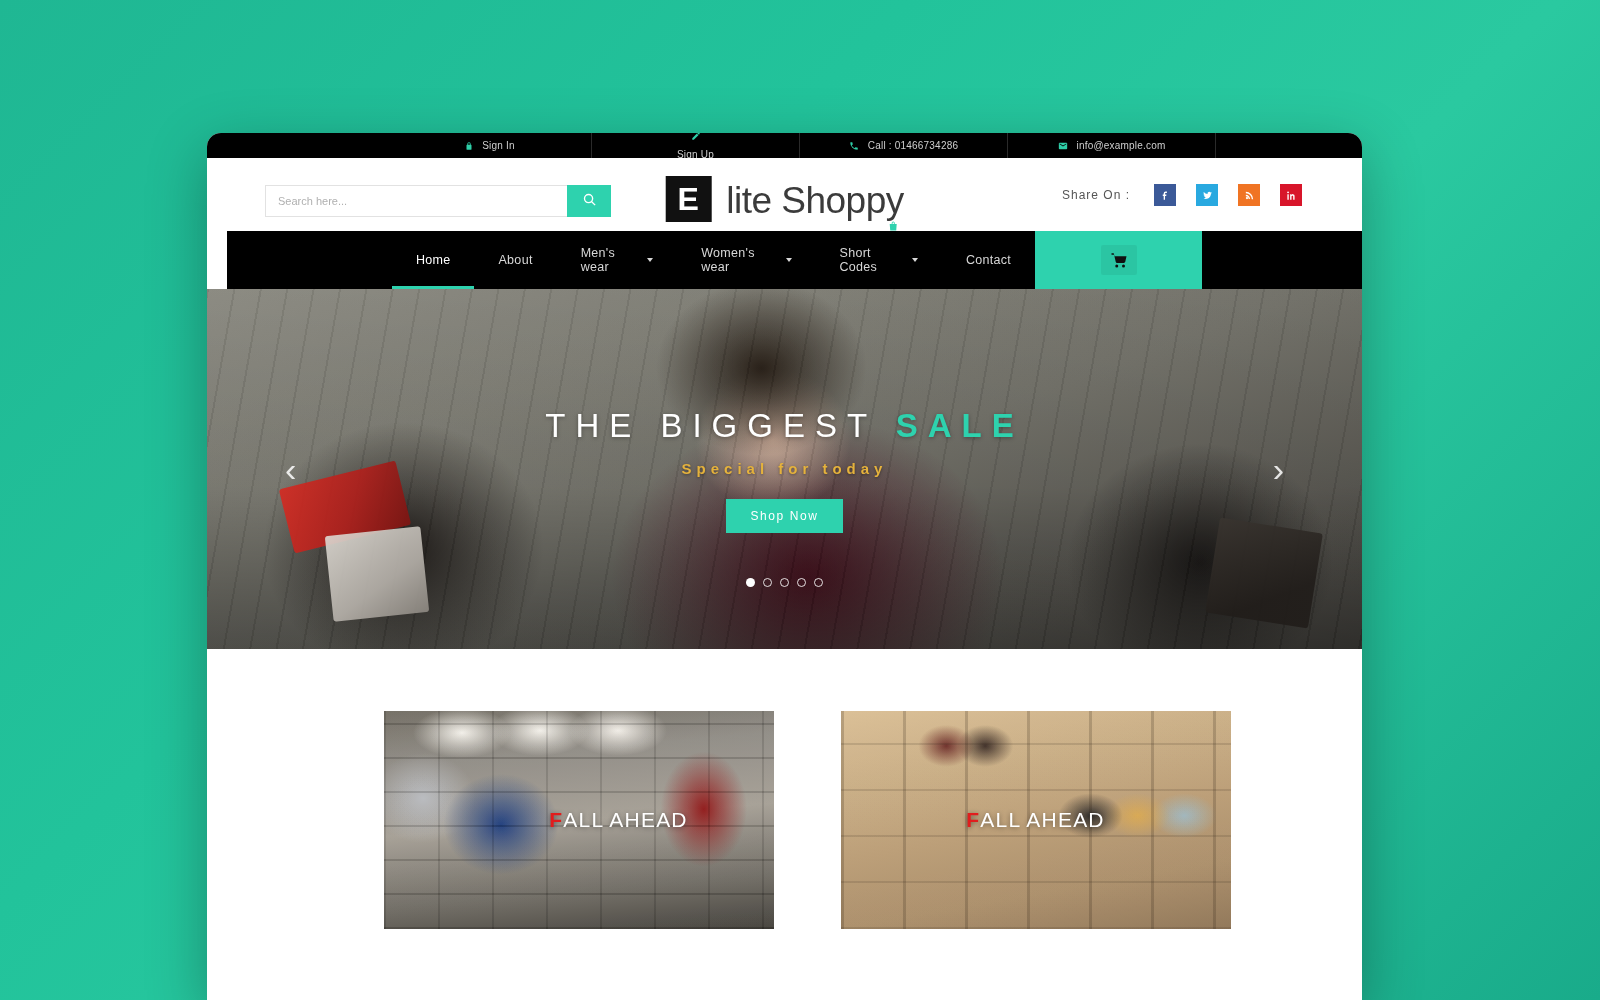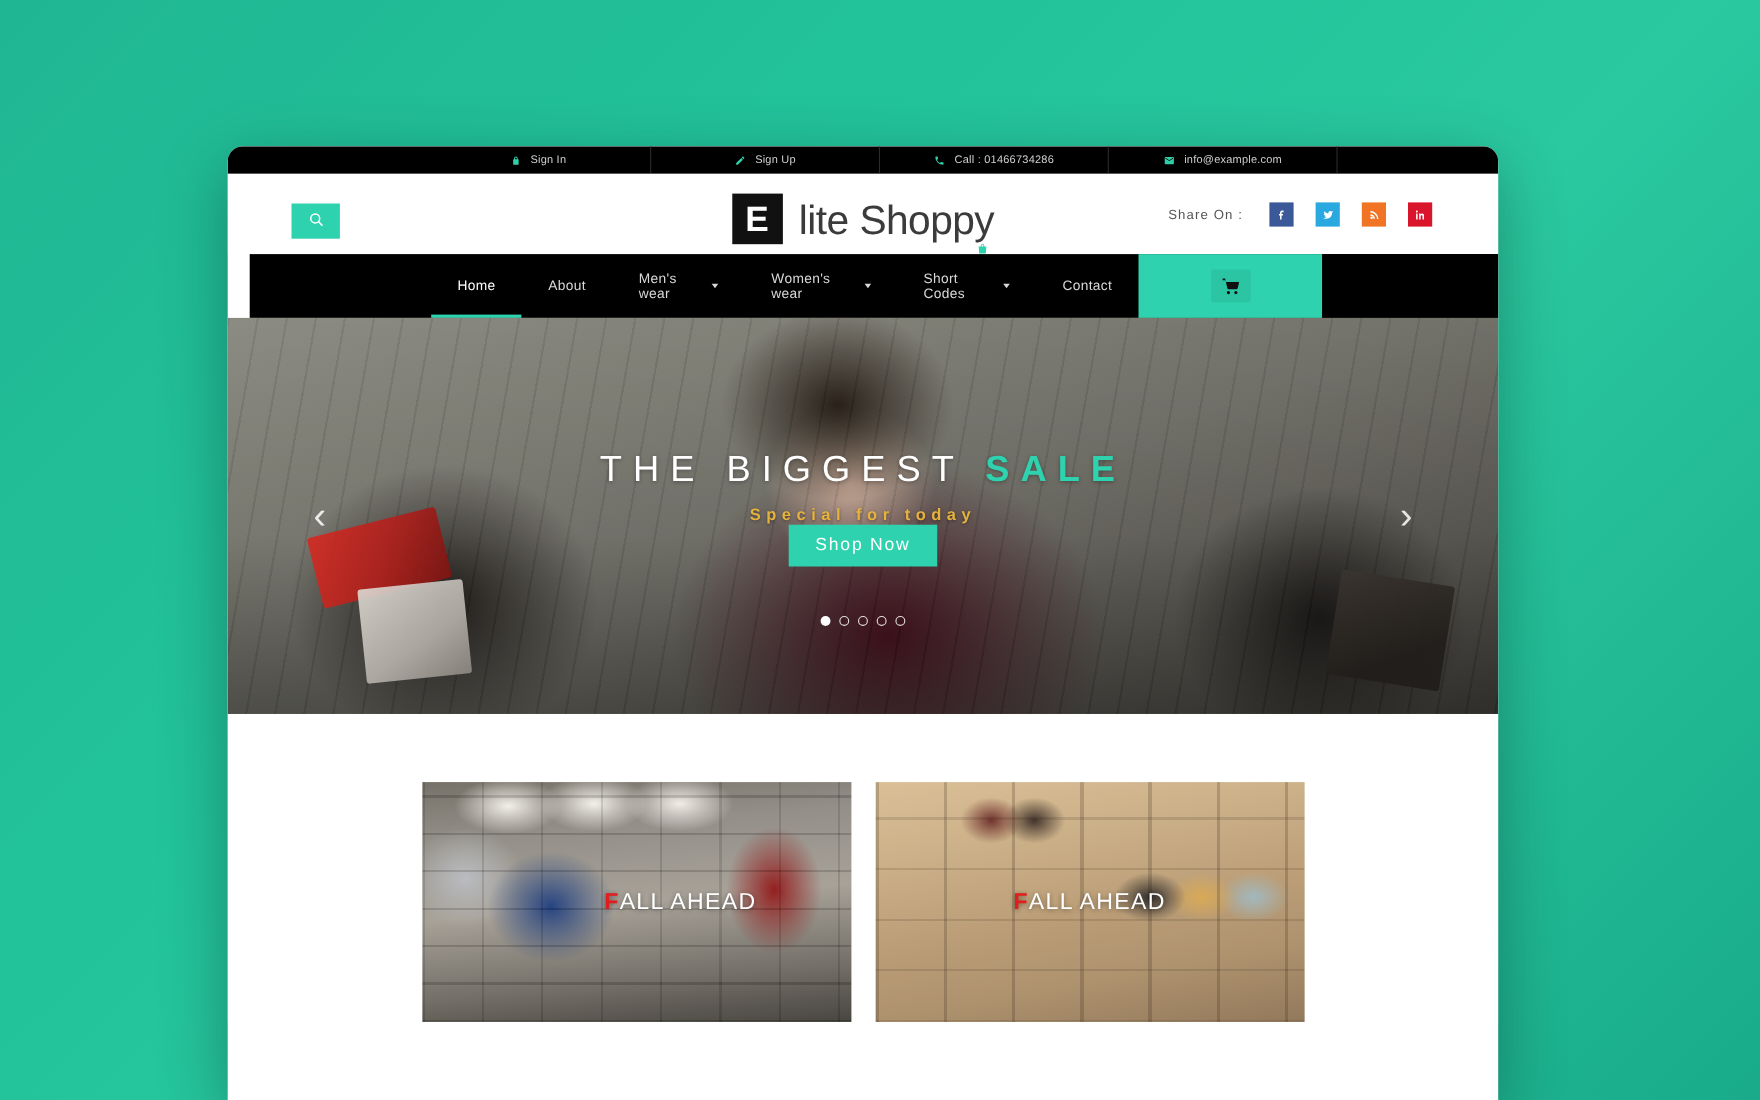--- a/index.html
+++ b/index.html
@@ -50,21 +50,21 @@
     gap: 8px;
     padding: 0 18px;
     font-size: 10px;
     letter-spacing: .2px;
     color: #cfcfcf;
     border-right: 1px solid #2a2a2a;
     white-space: nowrap;
   }
   .topbar-item:first-of-type { border-left: 1px solid #2a2a2a; }
   .tb-w1 { width: 205px; }
-  .tb-w2 { width: 208px; }
+  .tb-w2 { width: 208px; flex-direction: column; }
   .tb-w3 { width: 208px; }
   .tb-w4 { width: 208px; }
   .tb-icon {
     display: inline-flex;
     align-items: center;
     justify-content: center;
     width: 11px; height: 11px;
     color: #2ecfa8;
   }
   .tb-icon svg { width: 10px; height: 10px; display: block; }
@@ -305,24 +305,25 @@
   .hero-title .accent { color: #2ed2ae; font-weight: 700; }
   .hero-sub {
     margin-top: 15px;
     font-size: 15px;
     letter-spacing: 5px;
     color: #e5b23c;
     font-weight: 600;
     text-shadow: 0 1px 3px rgba(0,0,0,.4);
   }
   .hero-btn {
+    margin-top: 22px;
     background: #2ed2ae;
     color: #ffffff;
     border: none;
-    font-size: 16px;
+    font-size: 12px;
     letter-spacing: 1.6px;
     padding: 10px 24px;
     cursor: pointer;
     font-family: "Liberation Sans", sans-serif;
   }
   .hero-dots {
     margin-top: 45px;
     display: flex;
     gap: 8px;
   }
@@ -357,20 +358,21 @@
     display: flex;
     justify-content: center;
     gap: 22px;
   }
   .promo {
     position: relative;
     width: 390px;
     height: 218px;
     overflow: hidden;
     cursor: pointer;
+    margin-left: 45px;
   }
   .promo-1 {
     background:
       radial-gradient(ellipse 70px 36px at 20% 10%, #f2efe8 0%, rgba(242,239,232,0) 70%),
       radial-gradient(ellipse 70px 36px at 40% 9%, #f2efe8 0%, rgba(242,239,232,0) 70%),
       radial-gradient(ellipse 70px 36px at 60% 9%, #f0ece5 0%, rgba(240,236,229,0) 70%),
       radial-gradient(ellipse 80px 70px at 30% 52%, #1b3a7a 0%, rgba(27,58,122,0) 72%),
       radial-gradient(ellipse 60px 80px at 82% 45%, #8e1414 0%, rgba(142,20,20,0) 72%),
       radial-gradient(ellipse 70px 60px at 10% 40%, #b7b9bd 0%, rgba(183,185,189,0) 75%),
       linear-gradient(175deg, #6f6a60 0%, #8e8a83 22%, #a39d93 50%, #6e6a62 78%, #3f3c36 100%);
@@ -459,20 +461,21 @@
               <path fill="currentColor" d="M20 4H4a2 2 0 0 0-2 2v12a2 2 0 0 0 2 2h16a2 2 0 0 0 2-2V6a2 2 0 0 0-2-2zm0 4-8 5-8-5V6l8 5 8-5z"></path>
             </svg>
         </span>
         <span>info@example.com</span>
       </div>
     </div>
 
     <div class="header">
 
       <div class="search-wrap">
+        <input class="search-input" type="text" placeholder="Search here..." style="">
         <button class="search-btn">
           <span>
             <svg viewBox="0 0 24 24">
                 <circle cx="10.5" cy="10.5" r="6.5"></circle>
                 <line x1="15.5" y1="15.5" x2="21" y2="21"></line>
               </svg>
           </span>
         </button>
       </div>
 

